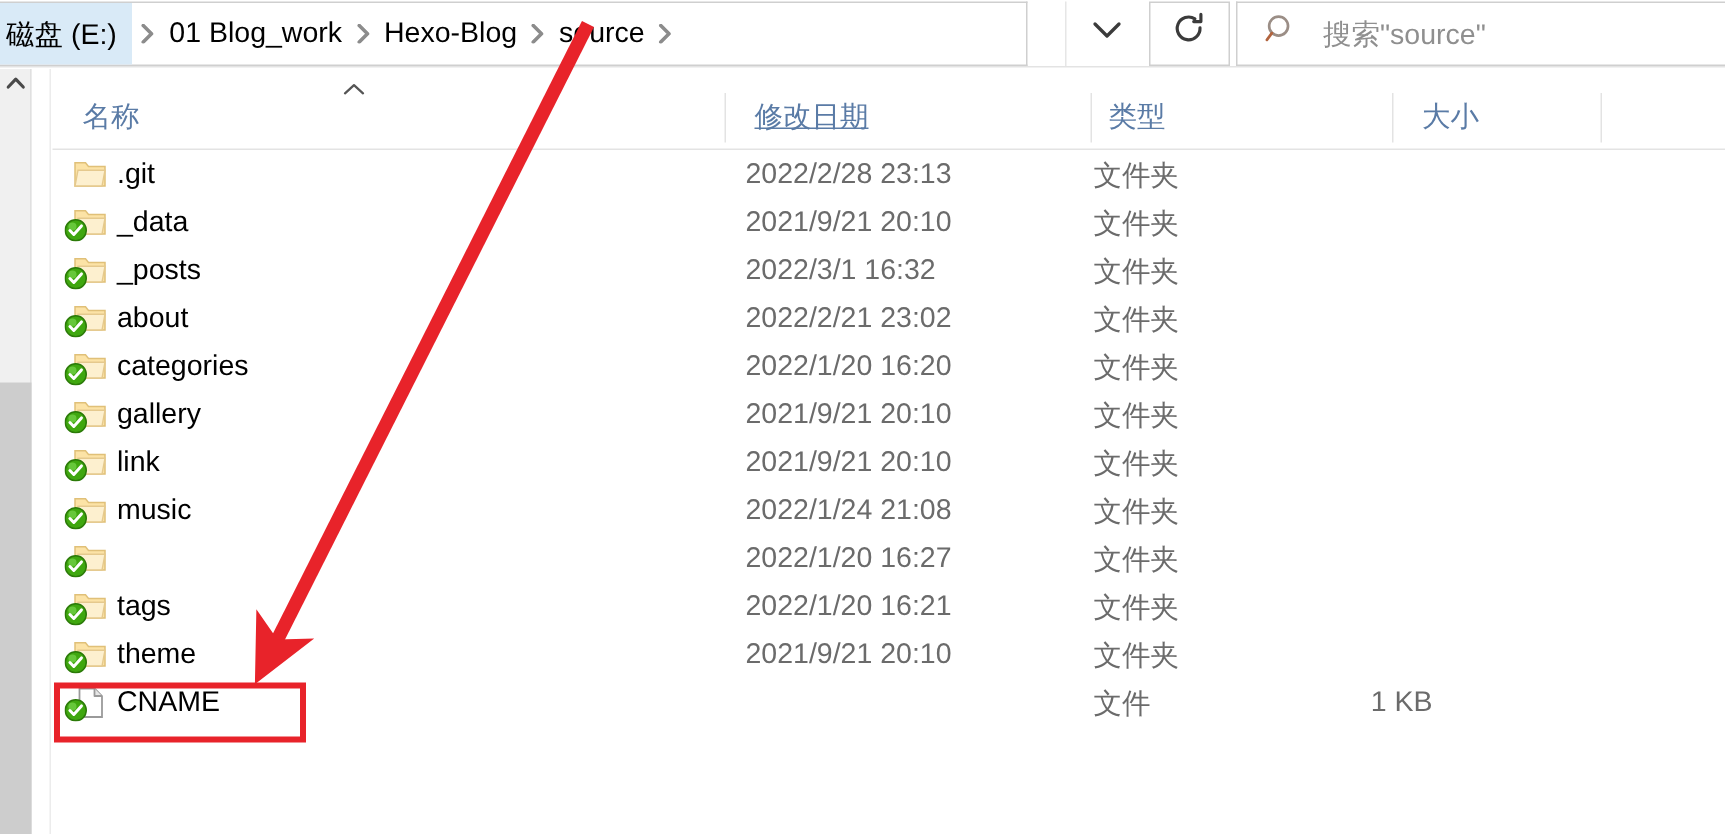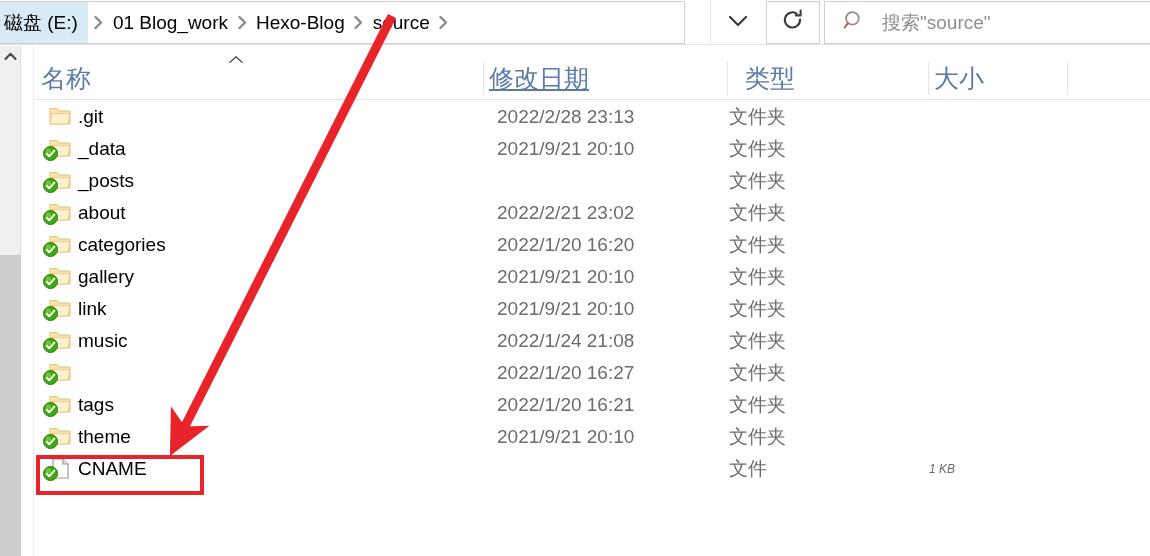--- a/index.html
+++ b/index.html
@@ -74,22 +74,22 @@
   }
 
   
   .colhead {
     position: absolute; left: 35px; top: 56px; width: 1115px; height: 44px;
     border-bottom: 1px solid #e3e3e3; background: #fff;
   }
   .colhead .cell {
     position: absolute; top: 0; height: 44px;
     display: flex; align-items: center;
-    font-size: 25px; color: #5a7ba6;
-    padding-left: 6px;
+    font-size: 19px; color: #5a7ba6;
+    padding-left: 20px;
   }
   .colhead .divider {
     position: absolute; top: 6px; width: 1px; height: 33px; background: #e3e3e3;
   }
   .sort-caret {
     position: absolute; left: 228px; top: 52px; color: #555; font-size: 13px;
   }
 
   
   .filelist { position: absolute; left: 35px; top: 101px; width: 1115px; height: 400px; }
@@ -105,21 +105,21 @@
     position: absolute; left: 462px; top: 0; height: 32px;
     display: flex; align-items: center; font-size: 19px; color: #6b6b6b;
   }
   .row .ftype {
     position: absolute; left: 694px; top: 0; height: 32px;
     display: flex; align-items: center; font-size: 19px; color: #6b6b6b;
   }
   .row .fsize {
     position: absolute; left: 790px; width: 130px; top: 0; height: 32px;
     display: flex; align-items: center; justify-content: flex-end;
-    font-size: 12px; color: #6b6b6b; font-style: italic;
+    font-size: 19px; color: #6b6b6b;
   }
 
   
   .annot-arrow { position: absolute; left: 0; top: 0; width: 1150px; height: 556px; pointer-events: none; }
   .annot-rect {
     position: absolute; left: 36px; top: 455px; width: 168px; height: 40px;
     border: 4px solid #e8232a; background: transparent;
   }
 </style>
 </head>
@@ -206,21 +206,21 @@
 
   <div class="colhead">
     <div class="cell" style="left:0px;width:448px;">
       <span>名称</span>
     </div>
     <div class="divider" style="left:448px;"></div>
     <div class="cell" style="left:448px;width:244px;text-decoration:underline;">
       <span>修改日期</span>
     </div>
     <div class="divider" style="left:692px;"></div>
-    <div class="cell" style="left:704px;width:201px;">
+    <div class="cell" style="left:684px;width:201px;">
       <span>类型</span>
     </div>
     <div class="divider" style="left:893px;"></div>
     <div class="cell" style="left:893px;width:139px;">
       <span>大小</span>
     </div>
     <div class="divider" style="left:1032px;"></div>
   </div>
   <div class="sort-caret">
     <svg width="16" height="9" viewBox="0 0 16 9">
@@ -268,20 +268,21 @@
           </svg>
           <span style="position:absolute;left:0;bottom:1px;width:15px;height:15px;">
             <svg width="15" height="15" viewBox="0 0 15 15" style="position:absolute;left:0;bottom:0;">
               <circle cx="7.5" cy="7.5" r="7" fill="#3fa70f" stroke="#2b7a08" stroke-width="1"></circle>
               <circle cx="5.3" cy="5.0" r="2.7" fill="#74d14a" opacity="0.75"></circle>
               <path d="M3.6 7.7 L6.2 10.3 L11.3 4.6" fill="none" stroke="#ffffff" stroke-width="2" stroke-linecap="round" stroke-linejoin="round"></path>
             </svg>
           </span>
         </span>
         <span class="fname">_posts</span>
+        <span class="fdate">2022/3/1 16:32</span>
         <span class="ftype">文件夹</span>
         <span class="fsize"></span>
       </div>
       <div class="row" style="top: 96px;">
         <span class="icon-wrap">
           <svg width="26" height="24" viewBox="0 0 26 24" style="position:absolute;left:4px;top:0;">
             <path d="M3 3.5 L10 3.5 L12 6 L23 6 L23 19 L3 19 Z" fill="#fce3a6" stroke="#e0c078" stroke-width="1"></path>
             <path d="M5 8.5 L23 8.5 L21 19 L3 19 Z" fill="#fdf0cf" stroke="#e5c98d" stroke-width="0.9"></path>
           </svg>
           <span style="position:absolute;left:0;bottom:1px;width:15px;height:15px;">

